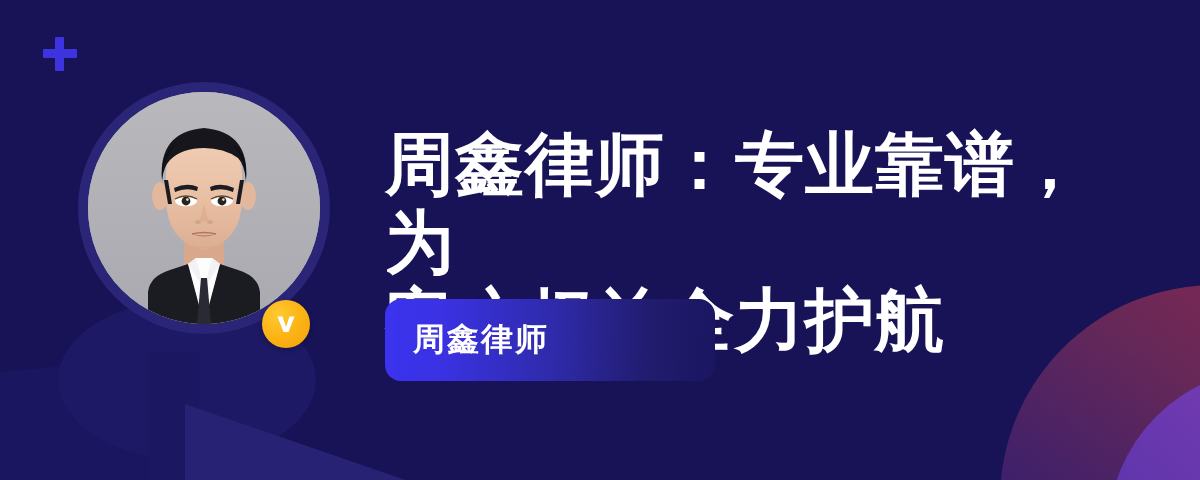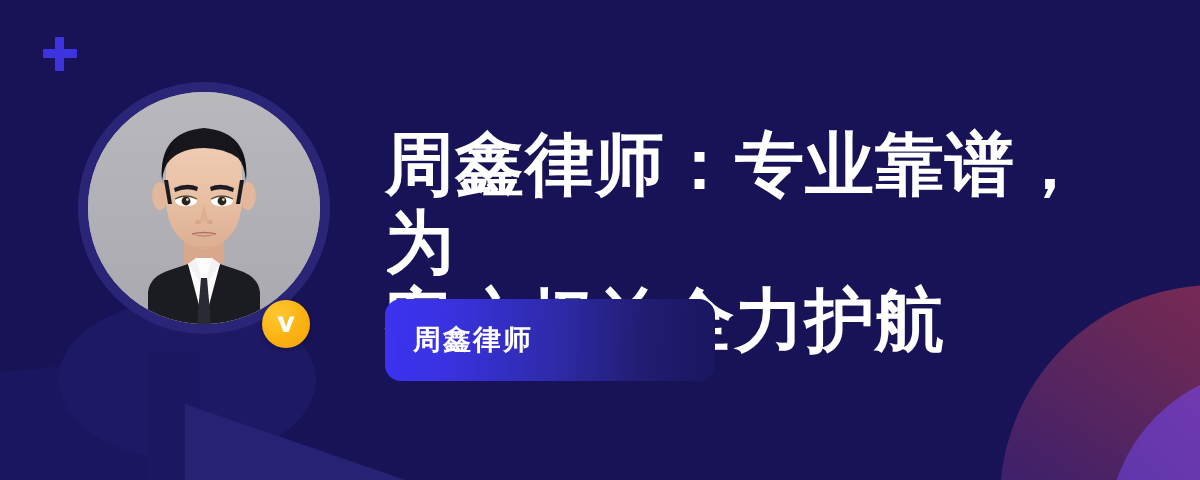--- a/index.html
+++ b/index.html
@@ -185,21 +185,21 @@
     position: absolute;
     left: 385px;
     top: 299px;
     width: 330px;
     height: 82px;
     border: none;
     border-radius: 16px;
     background: linear-gradient(92deg, #3b33ef 0%, #3a32e2 18%, #2e2aa8 52%, #211c6e 80%, #1a1660 100%);
     color: #ffffff;
     font-family: "Liberation Sans", "DejaVu Sans", sans-serif;
-    font-size: 28px;
+    font-size: 32px;
     font-weight: 700;
     letter-spacing: 2px;
     text-align: left;
     padding: 0 0 0 28px;
     cursor: pointer;
     display: flex;
     align-items: center;
   }
 </style>
 </head>

